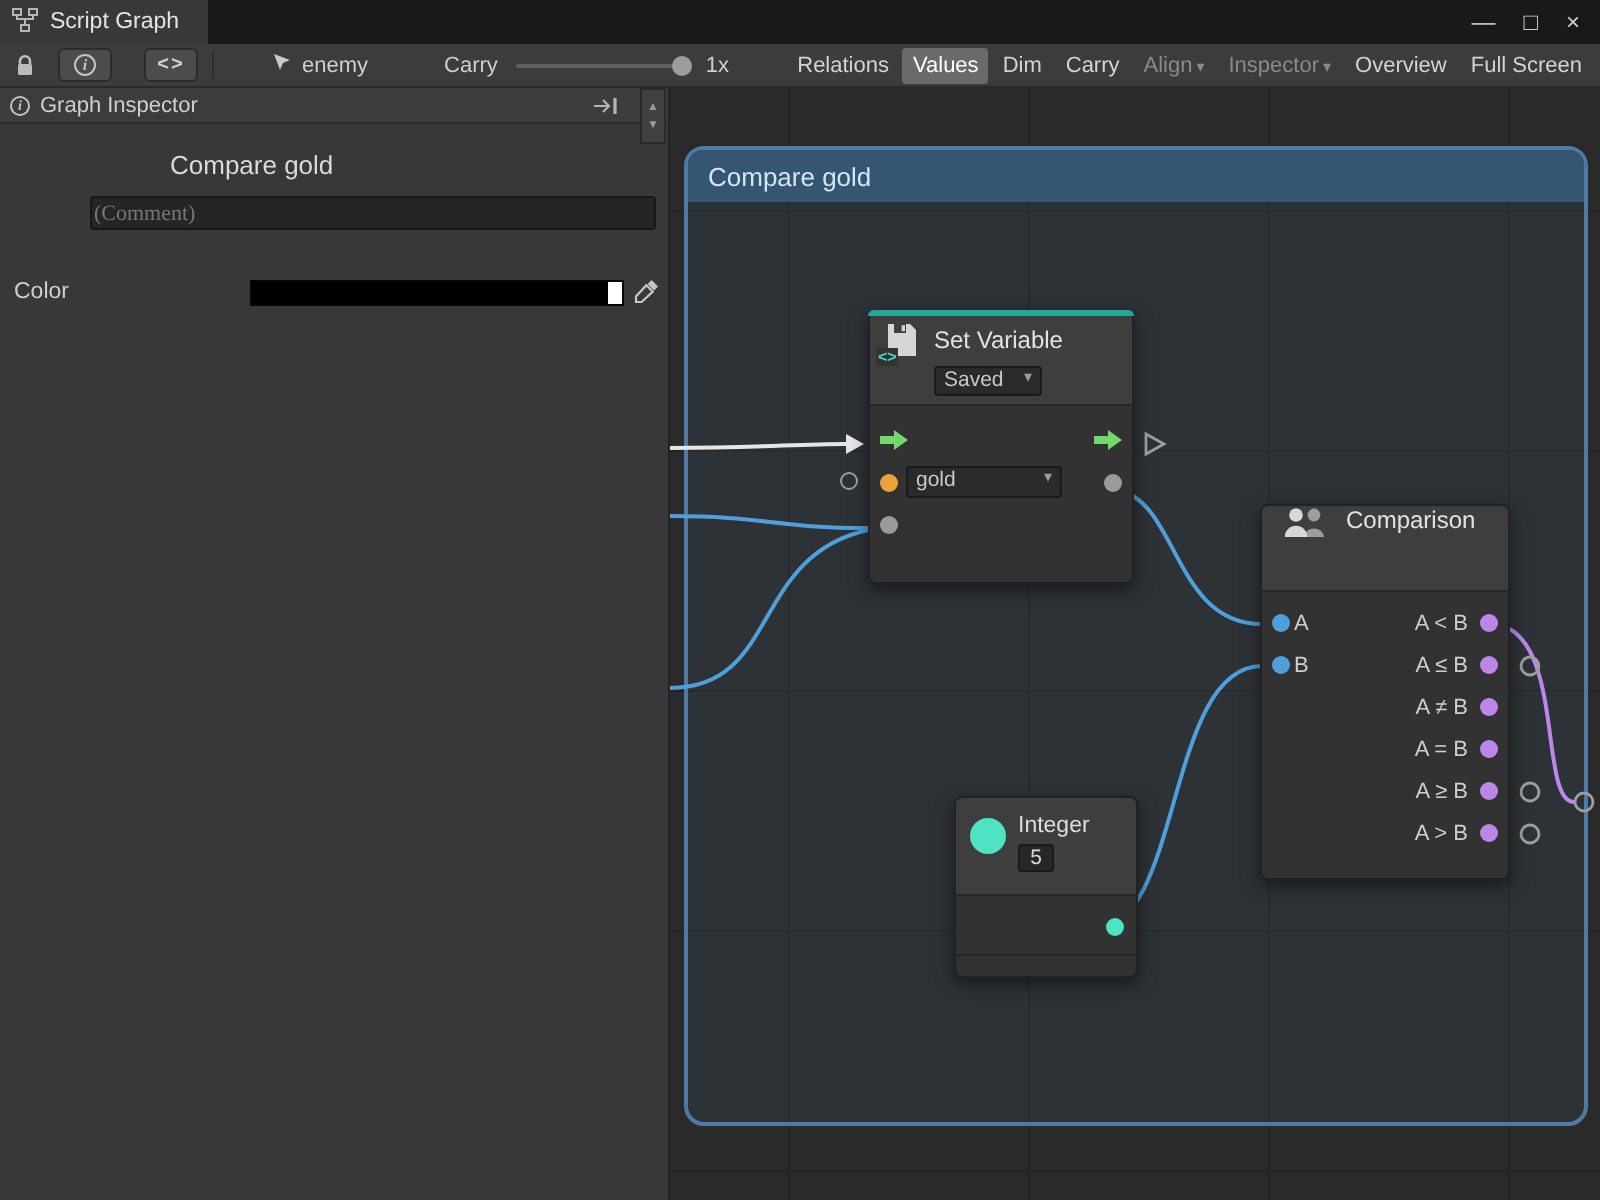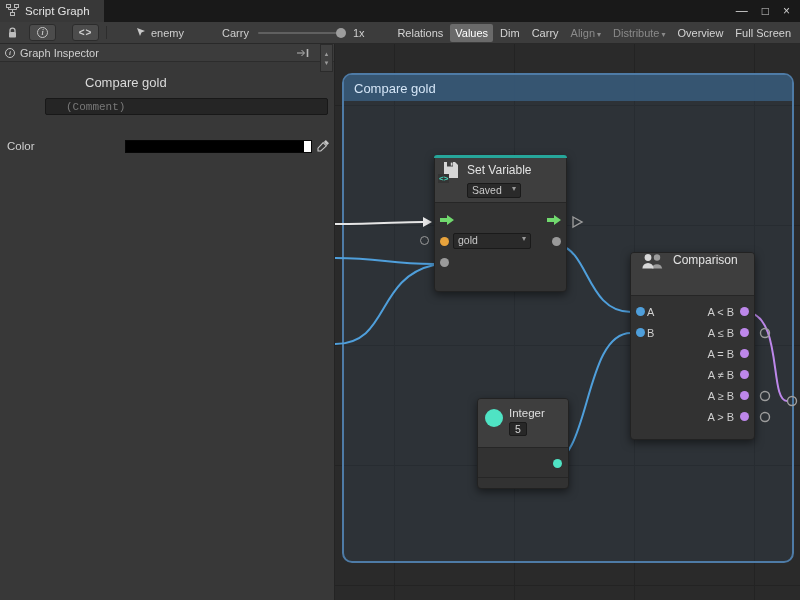--- a/index.html
+++ b/index.html
@@ -32,21 +32,21 @@
 
   
   .inspector{position:absolute;left:0;top:44px;width:335px;height:556px;background:#383838;border-right:1px solid #242424}
   .insp-header{height:18px;background:#3c3c3c;border-bottom:1px solid #2c2c2c;display:flex;align-items:center;gap:5px;padding:0 5px;color:#cfcfcf}
   .insp-header .icircle{width:10px;height:10px;font-size:7px}
   .dockbtn{margin-left:auto;margin-right:20px;display:flex;align-items:center}
   .insp-scroll{position:absolute;top:0;right:1px;width:13px;height:28px;background:#414141;border:1px solid #2b2b2b;
                display:flex;flex-direction:column;align-items:center;justify-content:center;gap:3px;font-size:6px;color:#9a9a9a}
   .insp-title{margin:13px 0 8px 85px;font-size:13px;color:#dadada}
   .comment-input{display:block;margin-left:45px;width:283px;height:17px;background:#252525;border:1px solid #181818;border-radius:2px;
-                 color:#a5a5a5;font-size:11px;padding:0 20px;font-family:Liberation Mono, monospace;outline:none}
+                 color:#a5a5a5;font-size:11px;padding:0 1px;font-family:Liberation Serif, serif;outline:none}
   .comment-input::placeholder{color:#787878}
   .color-row{position:relative;margin-top:24px;height:16px}
   .color-label{position:absolute;left:7px;top:1px;font-size:11.5px;color:#cfcfcf}
   .color-swatch{position:absolute;left:125px;top:1px;width:187px;height:13px;background:#000;border:1px solid #060606}
   .color-alpha{position:absolute;right:0;top:0;width:7px;height:100%;background:#fff}
   .pipette{position:absolute;left:317px;top:0}
 
   
   .graph{position:absolute;left:335px;top:44px;width:465px;height:556px;background-color:#2a2a2a;
          background-image:linear-gradient(#232323 1px,transparent 1px),linear-gradient(90deg,#232323 1px,transparent 1px);
@@ -149,21 +149,21 @@
     <span class="slider-track" style="margin-left:9px">
       <span class="slider-knob"></span>
     </span>
     <span style="margin-left:9px;color:#cfcfcf">1x</span>
     <div class="tbtns">
       <span class="tbtn">Relations</span>
       <span class="tbtn active">Values</span>
       <span class="tbtn">Dim</span>
       <span class="tbtn">Carry</span>
       <span class="tbtn disabled"><span>Align</span><span class="caret">▾</span></span>
-      <span class="tbtn disabled"><span>Distribute</span><span class="caret">▾</span></span>
+      <span class="tbtn disabled"><span>Inspector</span><span class="caret">▾</span></span>
       <span class="tbtn">Overview</span>
       <span class="tbtn">Full Screen</span>
     </div>
   </div>
 
   <div class="inspector">
     <div class="insp-header">
       <span class="icircle">i</span>
       <span>Graph Inspector</span>
       <span class="dockbtn">
@@ -282,25 +282,25 @@
           <span class="lbl-r">A &lt; B</span>
           <span class="dot purple r"></span>
         </div>
         <div class="prow">
           <span class="dot blue l"></span>
           <span class="lbl-l">B</span>
           <span class="lbl-r">A ≤ B</span>
           <span class="dot purple r"></span>
         </div>
         <div class="prow">
+          <span class="lbl-r">A ≠ B</span>
+          <span class="dot purple r"></span>
+        </div>
+        <div class="prow">
           <span class="lbl-r">A = B</span>
-          <span class="dot purple r"></span>
-        </div>
-        <div class="prow">
-          <span class="lbl-r">A ≠ B</span>
           <span class="dot purple r"></span>
         </div>
         <div class="prow">
           <span class="lbl-r">A ≥ B</span>
           <span class="dot purple r"></span>
         </div>
         <div class="prow">
           <span class="lbl-r">A &gt; B</span>
           <span class="dot purple r"></span>
         </div>

